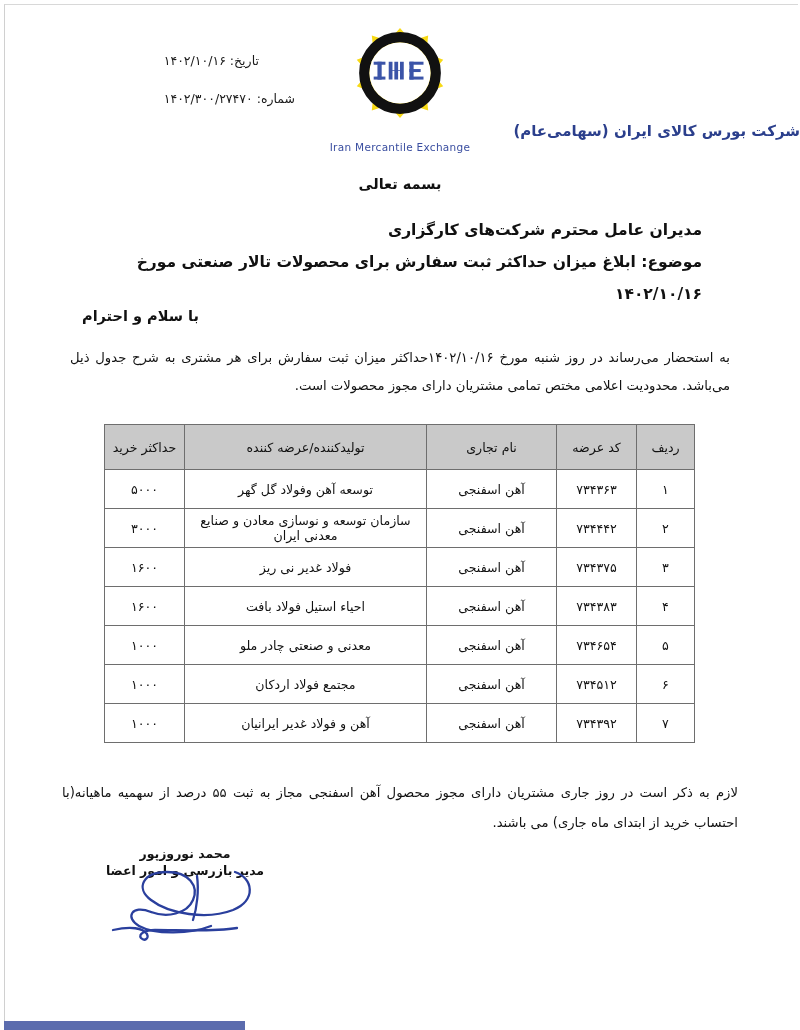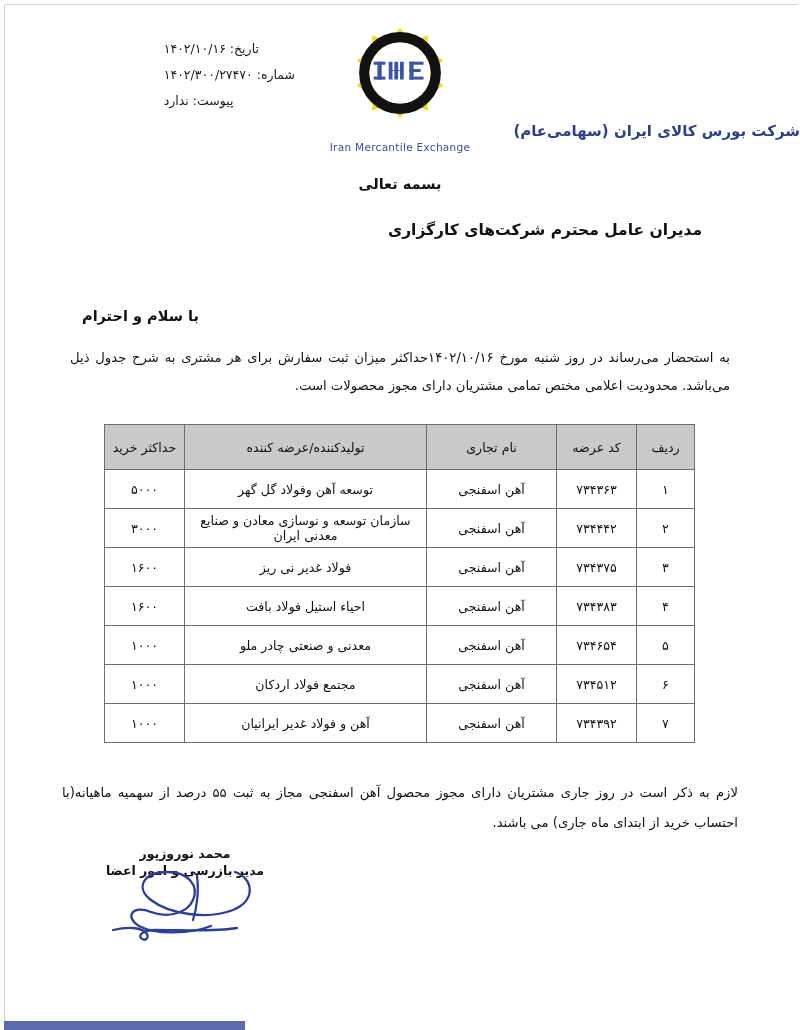--- a/index.html
+++ b/index.html
@@ -42,21 +42,21 @@
     position: absolute;
     top: 36px;
     right: 505px;
     text-align: left;
     direction: rtl;
     font-size: 12.5px;
     line-height: 26px;
     color: #1a1a1a;
     white-space: nowrap;
   }
-  .meta-row { display: block; }
+  .meta-row { display: block; margin-top: 12px; }
 
   
   .logo-block {
     position: absolute;
     top: 26px;
     left: 0;
     width: 800px;
     text-align: center;
   }
   .logo-mark {
@@ -219,21 +219,20 @@
 </head>
 <body>
 
 <div class="sheet">
 
   <div class="page-frame"></div>
 
   <div class="meta">
     <span class="meta-row">تاریخ: ۱۴۰۲/۱۰/۱۶</span>
     <span class="meta-row">شماره: ۱۴۰۲/۳۰۰/۲۷۴۷۰</span>
-    <span class="meta-row">پیوست: ندارد</span>
   </div>
 
   <div class="logo-block">
     <svg class="logo-mark" viewBox="0 0 100 100">
 
       <polygon points="50,2 62,16 80,10 78,29 96,36 84,50 96,64 78,71 80,90 62,84 50,98 38,84 20,90 22,71 4,64 16,50 4,36 22,29 20,10 38,16" fill="#f7d915"></polygon>
 
       <circle cx="50" cy="50" r="38" fill="none" stroke="#111111" stroke-width="11"></circle>
       <circle cx="50" cy="50" r="32.5" fill="#ffffff"></circle>
 
@@ -249,20 +248,21 @@
       </g>
     </svg>
     <div class="logo-fa">شرکت بورس کالای ایران (سهامی‌عام)</div>
     <div class="logo-en">Iran Mercantile Exchange</div>
   </div>
 
   <div class="besmeh">بسمه تعالی</div>
 
   <div class="addressing">
     <div>مدیران عامل محترم شرکت‌های کارگزاری</div>
+    <div class="subject">موضوع: ابلاغ میزان حداکثر ثبت سفارش برای محصولات تالار صنعتی مورخ ۱۴۰۲/۱۰/۱۶</div>
   </div>
 
   <div class="salutation">با سلام و احترام</div>
 
   <div class="body-par">به استحضار می‌رساند در روز شنبه مورخ ۱۴۰۲/۱۰/۱۶حداکثر میزان ثبت سفارش برای هر مشتری به شرح جدول ذیل می‌باشد. محدودیت اعلامی مختص تمامی مشتریان دارای مجوز محصولات است.</div>
 
   <div class="table-wrap">
     <table class="offers">
       <colgroup>
         <col class="c-radif">

